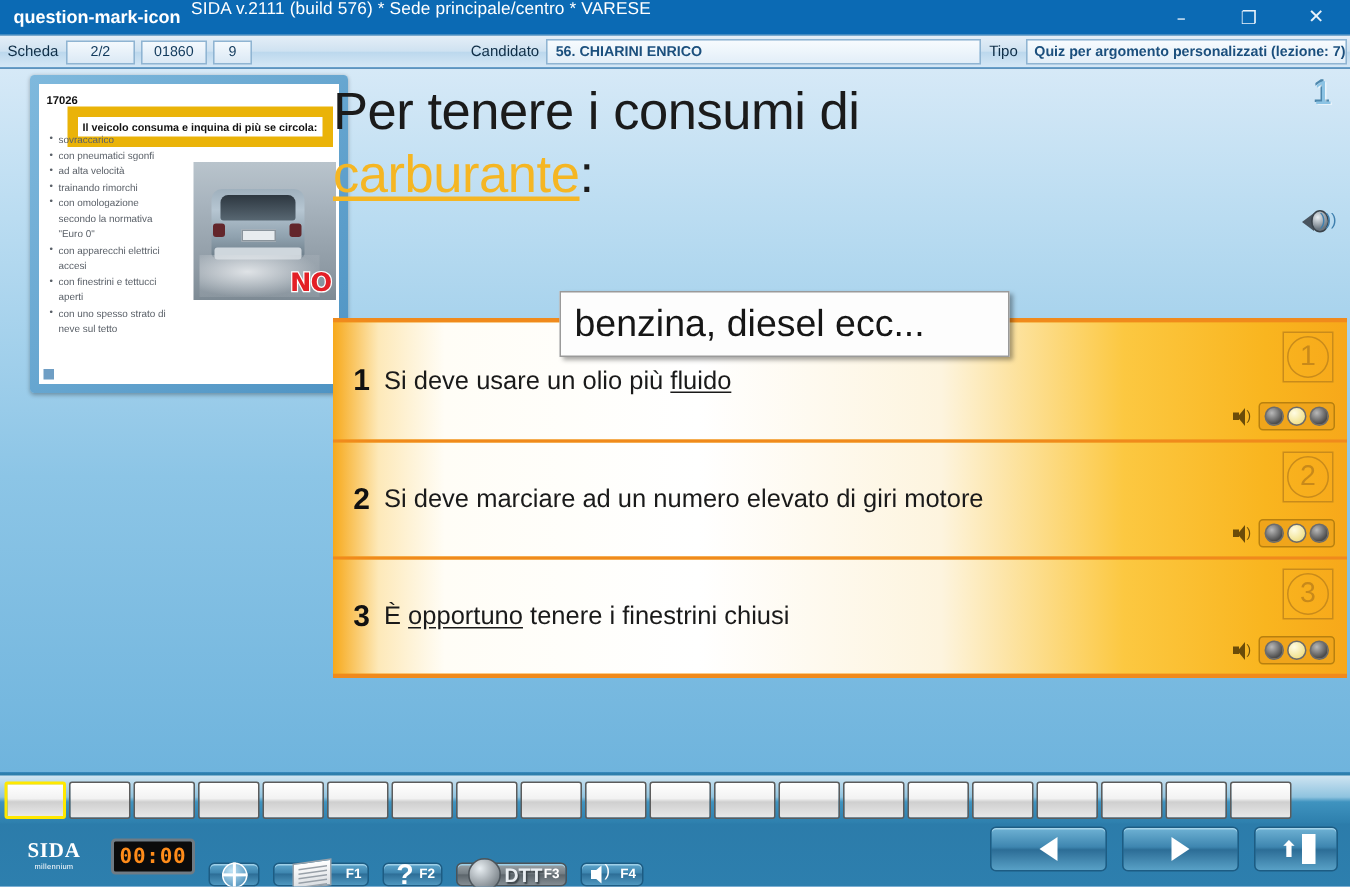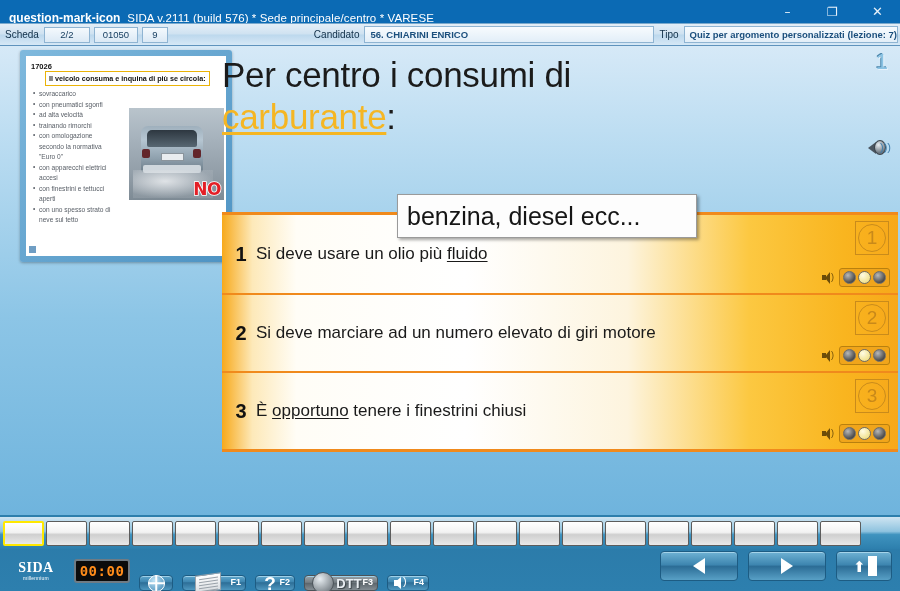--- a/index.html
+++ b/index.html
@@ -15,21 +15,21 @@
     position: relative;
     width: 900px; height: 591px;
     background: #0d6bb3;
   }
 
   
   .titlebar {
     position: absolute; top: 0; left: 0;
     width: 900px; height: 36px;
     background: #0b6ab4;
-    display: flex; align-items: center;
+    display: flex; 
   }
   .titlebar .qmark {
     color: #ffffff; font-weight: bold; font-size: 12px;
     padding: 0 7px 0 9px; line-height: 23px;
   }
   .titlebar .ttl {
     color: #ffffff; font-size: 11.5px; white-space: nowrap;
     letter-spacing: .1px;
   }
   .wincontrols {
@@ -99,21 +99,21 @@
     position: relative;
     overflow: hidden;
   }
   .slide-code {
     position: absolute; left: 5px; top: 6px;
     font-size: 7.5px; font-weight: bold; color: #111;
   }
   .slide-title {
     position: absolute; left: 19px; top: 15px;
     font-size: 7.2px; font-weight: bold; color: #111;
-    border: 1px solid #eab308; padding: 2px 3px;
+    border: 7px solid #eab308; padding: 2px 3px;
     background: #fff; white-space: nowrap;
     transform-origin: left top;
   }
   .slide-list {
     position: absolute; left: 7px; top: 33px;
     width: 92px;
     font-size: 6.6px; line-height: 1.52; color: #5a6068;
   }
   .slide-list li { list-style: none; position: relative; padding-left: 6px; margin-bottom: .5px;}
   .slide-list li:before {
@@ -185,21 +185,20 @@
     position: absolute; left: 373px; top: 148px;
     height: 44px; min-width: 300px;
     background: #fdfdfd;
     border: 1px solid #9a9a9a;
     box-shadow: 2px 2px 3px rgba(0,0,0,.35);
     display: flex; align-items: center;
     padding: 0 9px;
     font-size: 25px; color: #161616;
     z-index: 40;
     white-space: nowrap;
-    margin-left: 24px;
   }
 
   
   .answers {
     position: absolute; left: 222px; top: 166px;
     width: 676px; height: 240px;
     border-top: 3px solid #f08a1c;
     border-bottom: 3px solid #f08a1c;
     background: #f5a81b;
   }
@@ -421,21 +420,21 @@
     <div class="wincontrols">
       <div>–</div>
       <div>❐</div>
       <div class="close">✕</div>
     </div>
   </div>
 
   <div class="subhead">
     <span class="sh-label">Scheda</span>
     <span class="sh-box b1">2/2</span>
-    <span class="sh-box b2">01050</span>
+    <span class="sh-box b2">01860</span>
     <span class="sh-box b3">9</span>
     <span style="flex:1"></span>
     <span class="sh-label">Candidato</span>
     <span class="sh-wide sh-cand">56. CHIARINI ENRICO</span>
     <span class="sh-label">Tipo</span>
     <span class="sh-wide sh-tipo">Quiz per argomento personalizzati (lezione: 7)</span>
   </div>
 
   <div class="content">
 
@@ -466,21 +465,21 @@
           <div class="car-bumper"></div>
           <div class="car-plate"></div>
           <div class="car-smoke"></div>
           <div class="no-stamp">NO</div>
         </div>
         <div class="slide-corner"></div>
       </div>
     </div>
 
     <div class="qhead">
-      <span>Per centro i consumi di</span><br>
+      <span>Per tenere i consumi di</span><br>
       <span class="hl">carburante</span><span class="colon">:</span>
     </div>
 
     <div class="pagenum">1</div>
 
     <div class="bigspk">
       <div class="cone"></div>
       <div class="bell"></div>
       <div class="wv">)))</div>
     </div>

